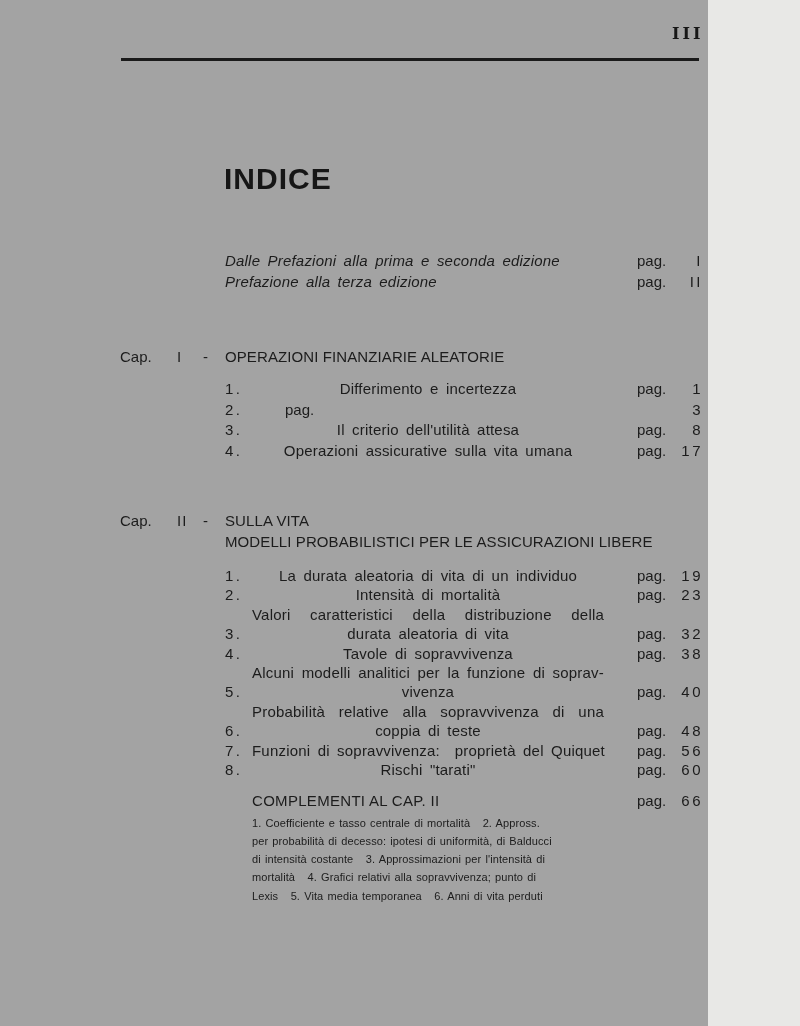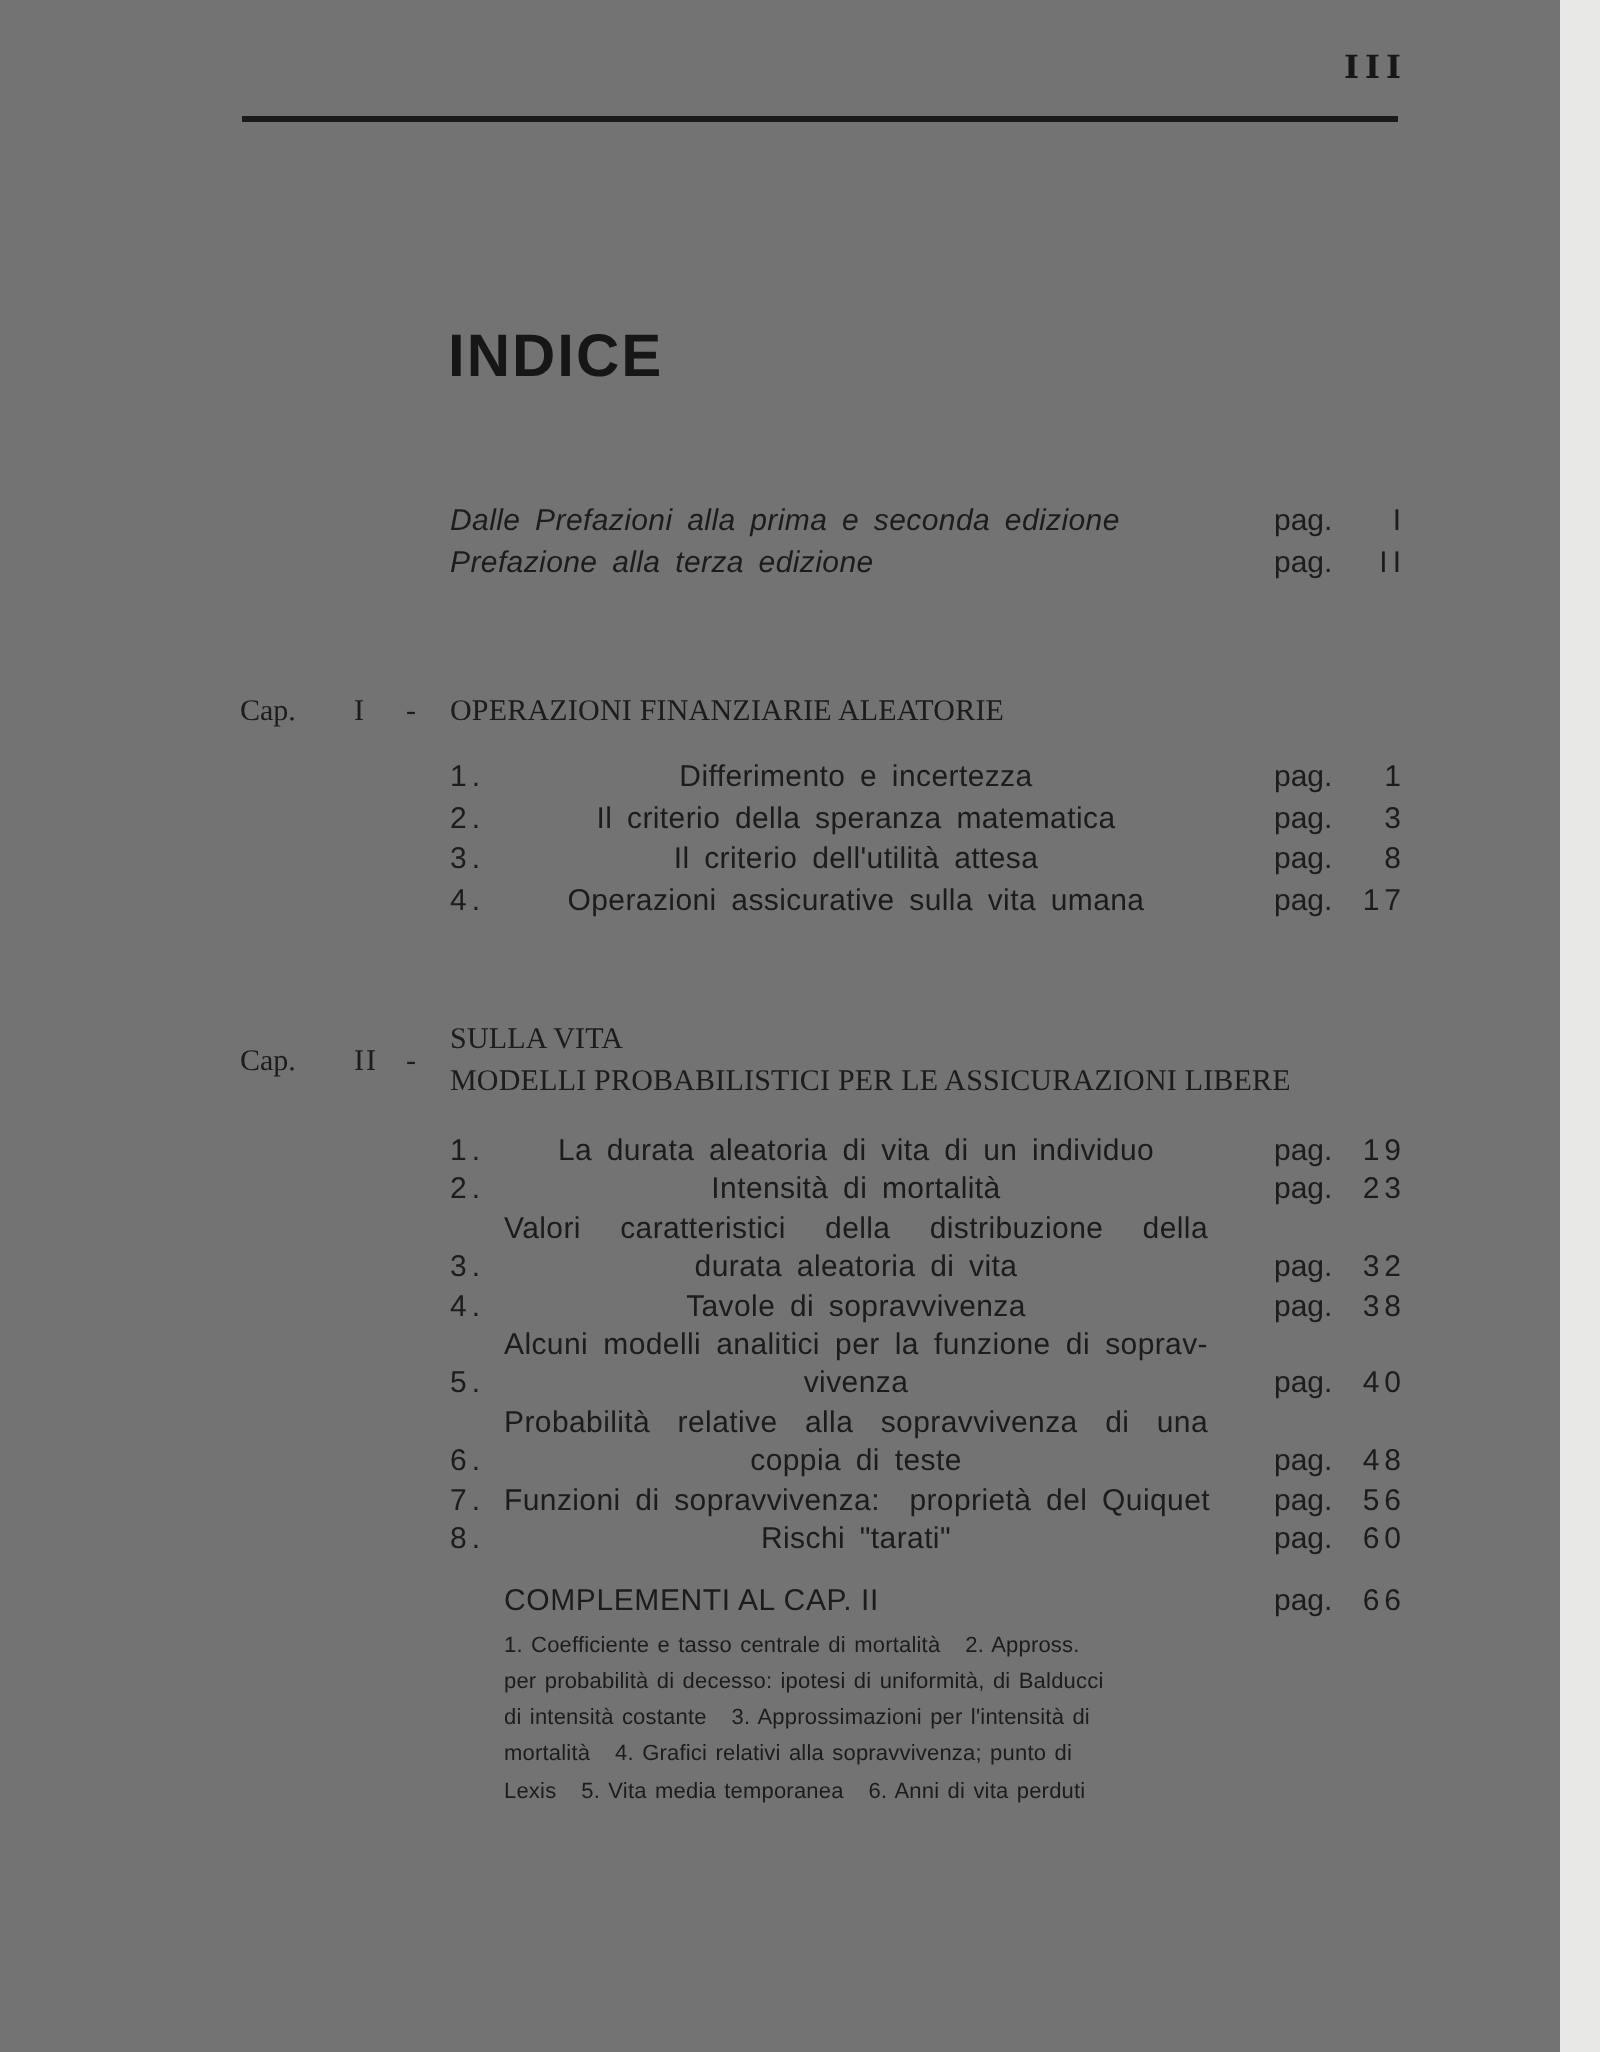--- a/index.html
+++ b/index.html
@@ -3,22 +3,22 @@
 <meta charset="utf-8">
 <style>
   html, body { margin: 0; padding: 0; }
   body {
     width: 800px; height: 1026px;
     background: #e8e8e6;
     font-family: "Liberation Sans", sans-serif;
   }
   .page {
     position: relative;
-    width: 780px; height: 1026px;
-    background: #737373;
+    width: 708px; height: 1026px;
+    background: #a3a3a3;
     color: #1c1c1c;
     overflow: hidden;
   }
 
   
   .folio {
     position: absolute; top: 24px; left: 672px;
     font-family: "DejaVu Serif", serif;
     font-weight: 700; font-size: 16px; letter-spacing: 3px;
     color: #171717;
@@ -51,21 +51,21 @@
     white-space: pre; word-spacing: 3px; letter-spacing: 0.2px;
   }
 
   
   .cap {
     position: absolute; left: 120px; width: 590px;
     font-size: 15px; line-height: 21px;
   }
   .cap-1 { top: 346px; }
   .cap-2 { top: 510px; }
-  .caprow { display: flex; align-items: center; font-family: Liberation Serif, serif; }
+  .caprow { display: flex; align-items: flex-start; }
   .cap-lbl  { width: 57px; }
   .cap-num  { width: 26px; letter-spacing: 1px; }
   .cap-dash { width: 22px; }
   .cap-title { width: 460px; letter-spacing: 0.1px; }
 
   
   .items {
     position: absolute; left: 225px; width: 478px;
     font-size: 15px;
   }
@@ -127,23 +127,20 @@
     <div class="irow">
       <div class="num">1.</div>
       <div class="txt">
           <div class="ln">Differimento e incertezza</div>
         </div>
       <div class="pag">pag.</div>
       <div class="pg">1</div>
     </div>
     <div class="irow">
       <div class="num">2.</div>
-      <div class="txt">
-          <div class="ln">Il criterio della speranza matematica</div>
-        </div>
       <div class="pag">pag.</div>
       <div class="pg">3</div>
     </div>
     <div class="irow">
       <div class="num">3.</div>
       <div class="txt">
           <div class="ln">Il criterio dell'utilità attesa</div>
         </div>
       <div class="pag">pag.</div>
       <div class="pg">8</div>

